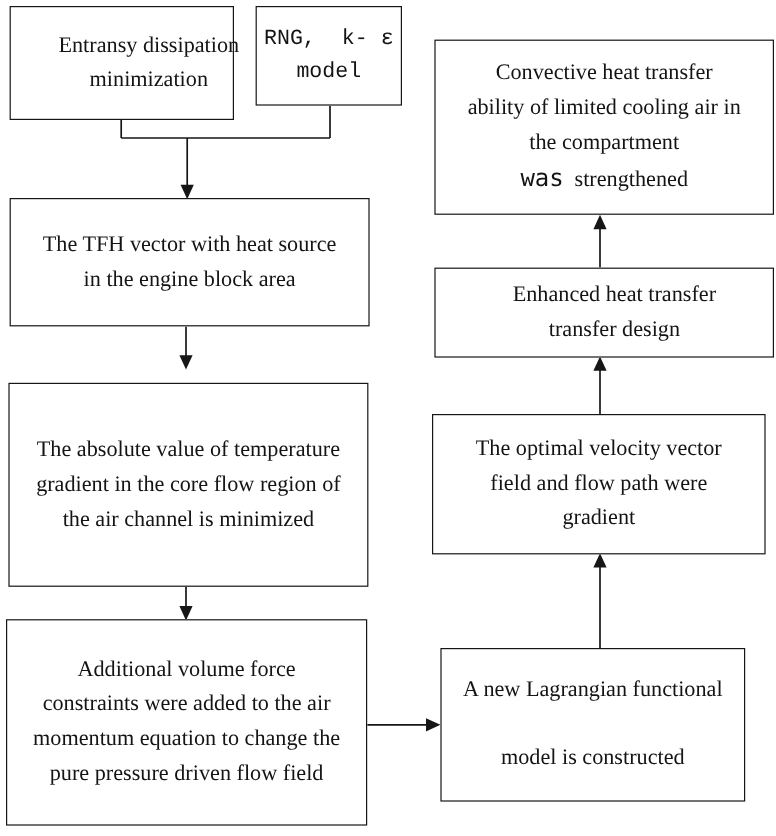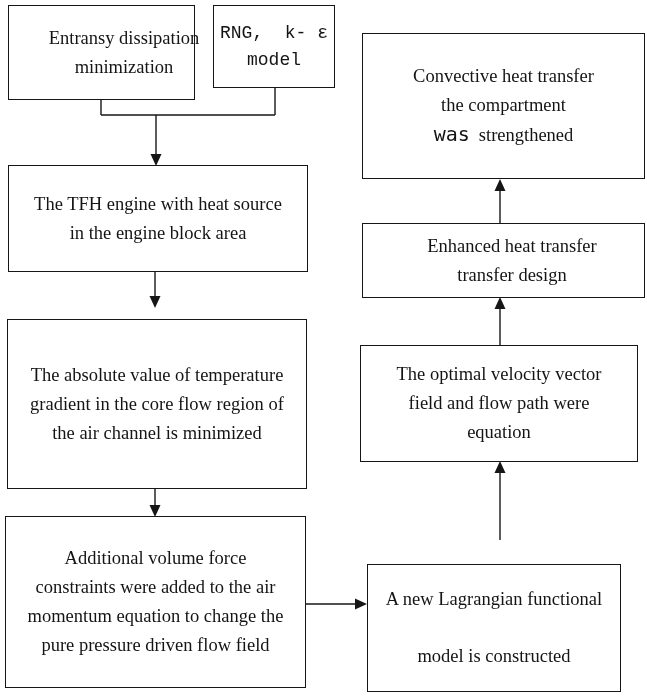--- a/index.html
+++ b/index.html
@@ -45,21 +45,21 @@
     font-size: 20px;
     margin-right: 9px;
   }
   
   #node-entransy   { left: 8px;   top: 5px;   width: 187px; height: 95px; padding-left: 45px;  }
   #node-rng        { left: 213px; top: 5px;   width: 122px; height: 83px;  }
   #node-convective { left: 362px; top: 33px;  width: 283px; height: 146px; }
   #node-tfh        { left: 8px;   top: 165px; width: 300px; height: 107px; }
   #node-gradient   { left: 7px;   top: 307px; width: 300px; height: 170px; margin-top: 12px; }
   #node-volume     { left: 5px;   top: 516px; width: 301px; height: 172px; }
-  #node-lagrangian { left: 367px; top: 564px; width: 254px; height: 128px; gap: 28px; }
+  #node-lagrangian { left: 367px; top: 540px; width: 254px; height: 128px; gap: 28px; }
   #node-optimal    { left: 360px; top: 345px; width: 278px; height: 117px; justify-content: center; }
   #node-enhanced   { left: 362px; top: 223px; width: 283px; height: 75px; padding-left: 17px;  }
   svg.connectors {
     position: absolute;
     left: 0; top: 0;
     width: 647px; height: 697px;
     pointer-events: none;
   }
   svg.connectors line { stroke: #161616; stroke-width: 1.4; }
   svg.connectors polygon { fill: #161616; }
@@ -115,26 +115,27 @@
     <span class="line">minimization</span>
   </div>
 
   <div class="node mono" id="node-rng">
     <span class="line">RNG,  k- ε</span>
     <span class="line">model</span>
   </div>
 
   <div class="node" id="node-convective">
     <span class="line">Convective heat transfer</span>
+    <span class="line">ability of limited cooling air in</span>
     <span class="line">the compartment</span>
     <span class="mixed-line"><span class="mono-word">was</span><span>strengthened</span></span>
   </div>
 
   <div class="node" id="node-tfh">
-    <span class="line">The TFH engine with heat source</span>
+    <span class="line">The TFH vector with heat source</span>
     <span class="line">in the engine block area</span>
   </div>
 
   <div class="node" id="node-gradient">
     <span class="line">The absolute value of temperature</span>
     <span class="line">gradient in the core flow region of</span>
     <span class="line">the air channel is minimized</span>
   </div>
 
   <div class="node" id="node-volume">
@@ -145,21 +146,21 @@
   </div>
 
   <div class="node" id="node-lagrangian">
     <span class="line">A new Lagrangian functional</span>
     <span class="line">model is constructed</span>
   </div>
 
   <div class="node" id="node-optimal">
     <span class="line">The optimal velocity vector</span>
     <span class="line">field and flow path were</span>
-    <span class="line">equation</span>
+    <span class="line">gradient</span>
   </div>
 
   <div class="node" id="node-enhanced">
     <span class="line">Enhanced heat transfer</span>
     <span class="line">transfer design</span>
   </div>
 
 </div>
 
 </body></html>

